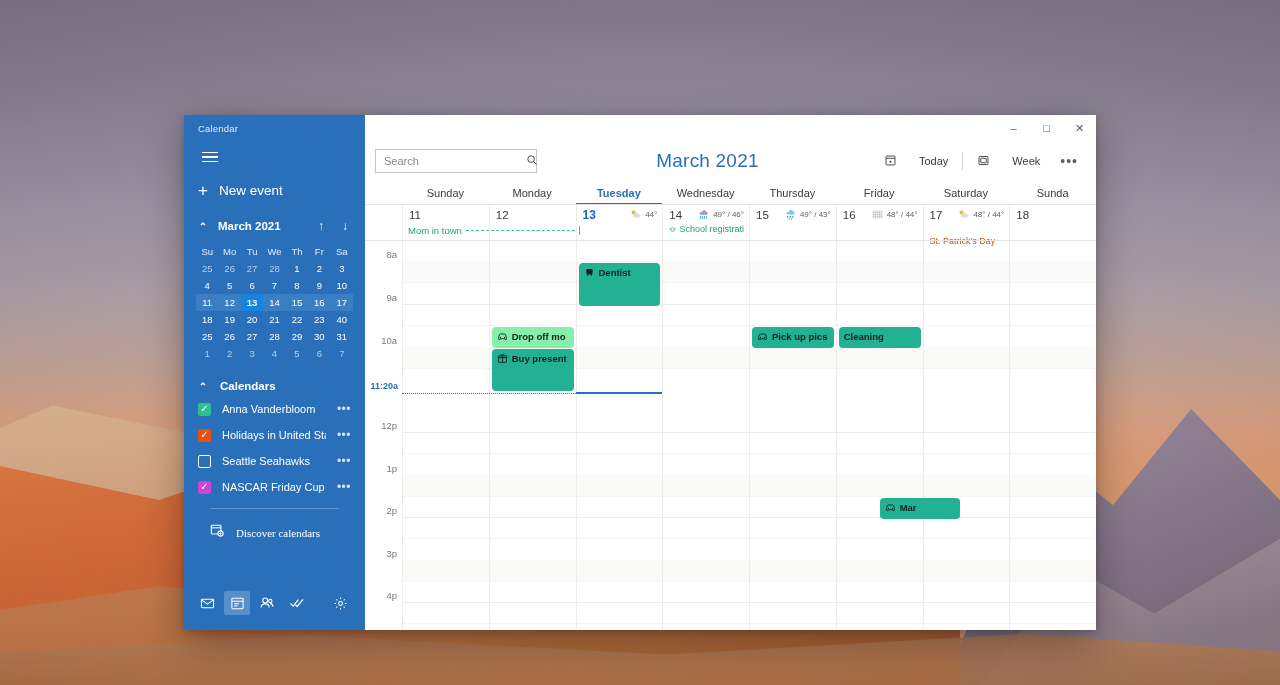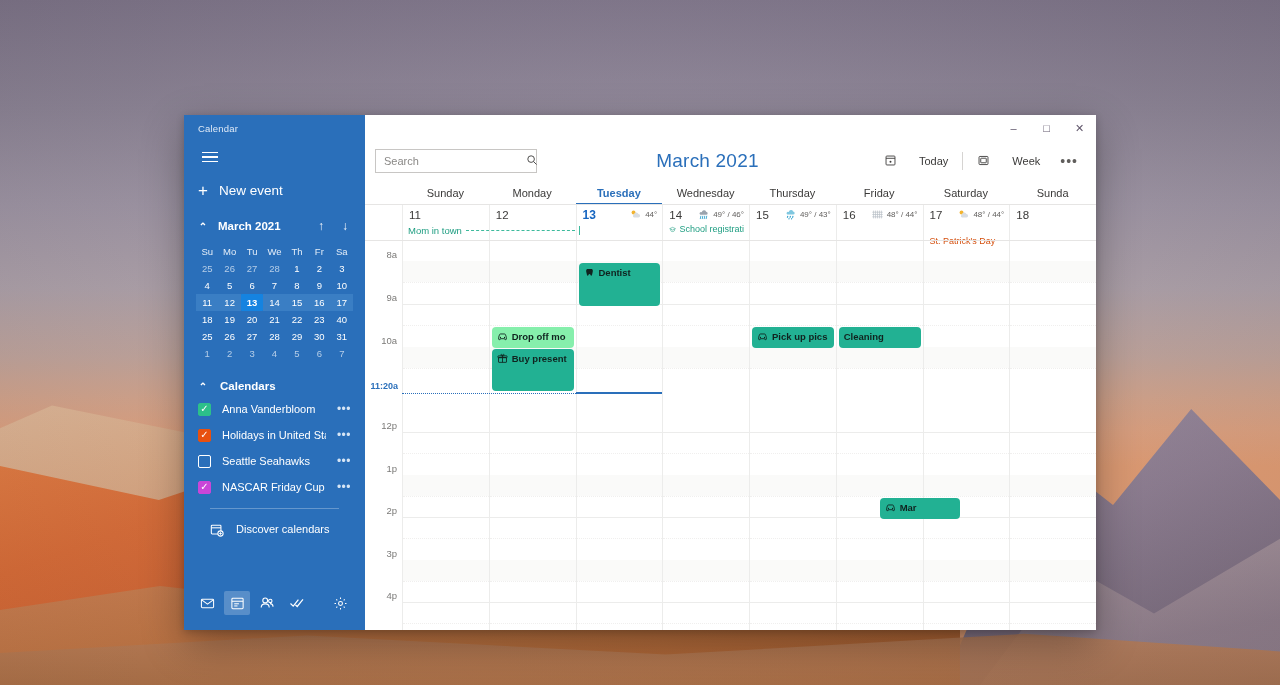--- a/index.html
+++ b/index.html
@@ -155,22 +155,22 @@
     display:flex; align-items:center; justify-content:center;
     font-size: 10px; color:#fff; line-height:1;
   }
   .cal-row .nm { flex: 1; white-space: nowrap; overflow: hidden; }
   .cal-row .dots { font-size: 12px; color:#d6e5f5; letter-spacing:.5px; padding-right:2px; }
   #cal-sep {
     height:1px; background:rgba(255,255,255,.28);
     margin: 8px 14px 0 14px;
   }
   #discover {
-    display:flex; align-items:flex-start; gap:12px;
-    font-size: 11px; padding: 14px 0 0 14px; cursor:pointer;
+    display:flex; align-items:flex-end; gap:12px;
+    font-size: 11px; padding: 14px 0 0 14px; cursor:pointer;font-family:Liberation Serif, serif;
   }
 
   #side-bottom {
     margin-top: auto;
     display: flex; align-items: center;
     gap: 4px; padding: 0 12px 10px 10px;
     height: 44px;
   }
   .navbtn {
     width: 26px; height: 24px;

